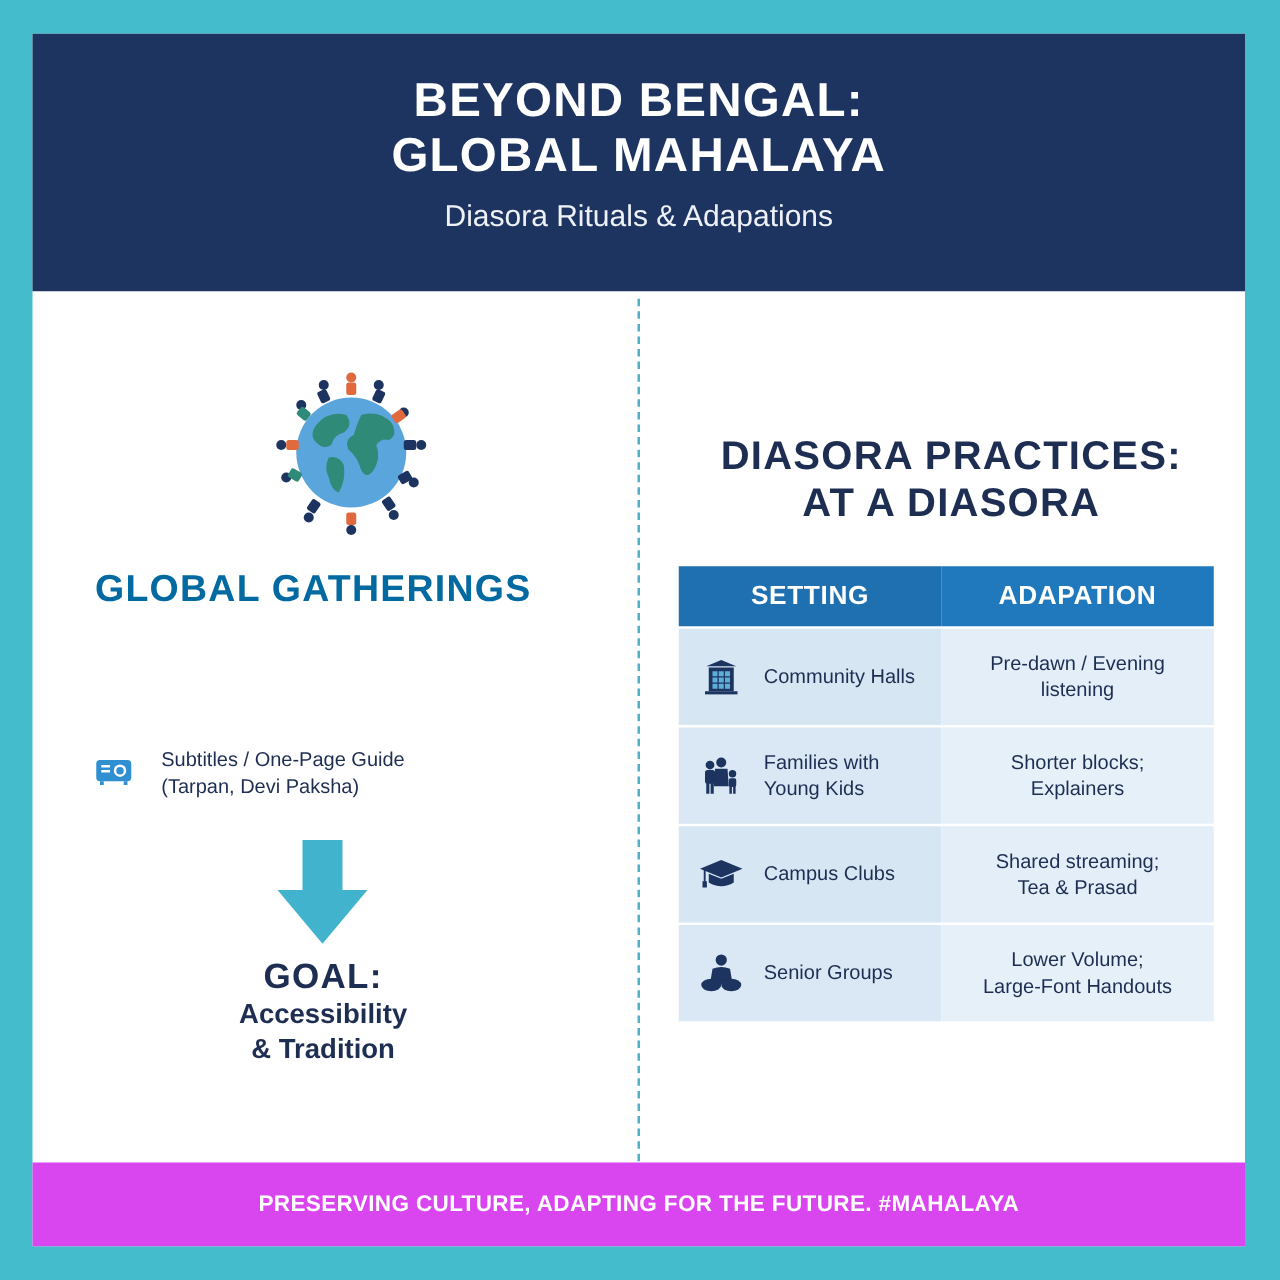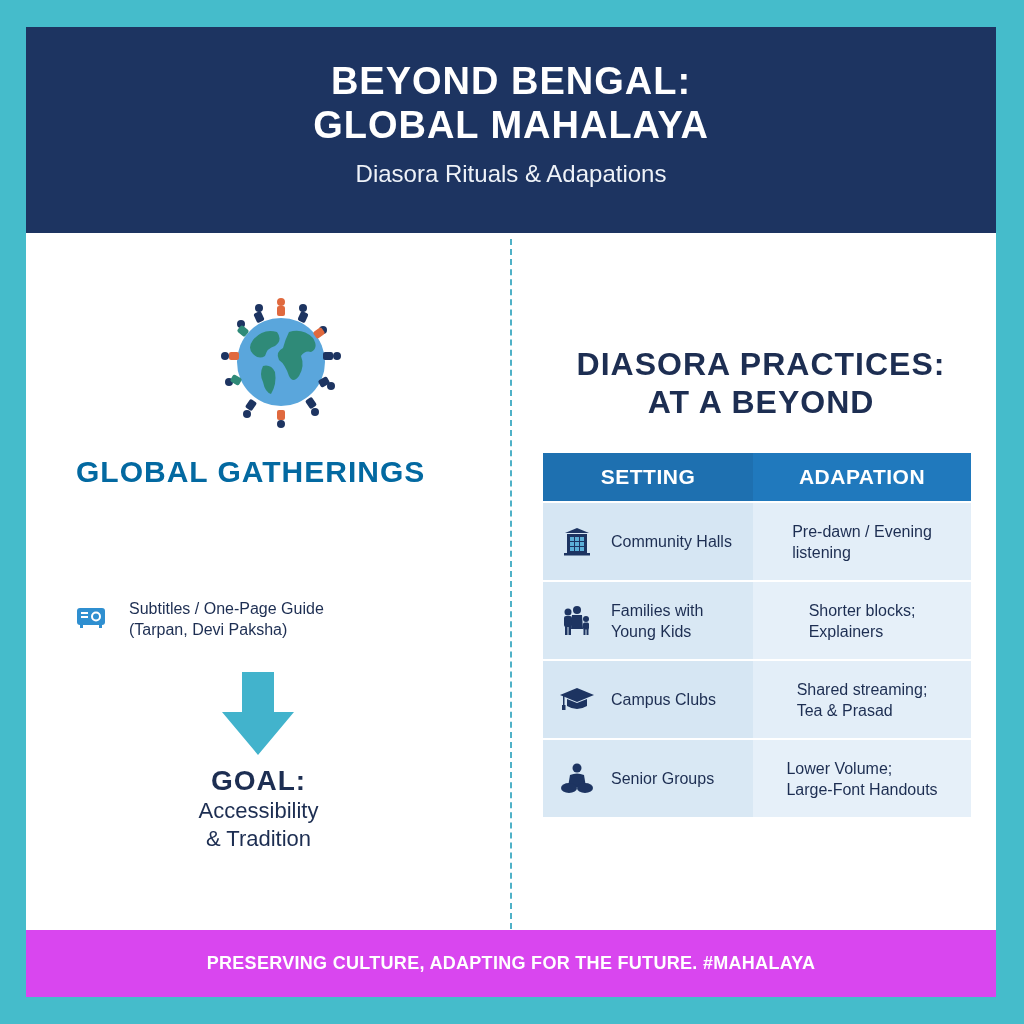--- a/index.html
+++ b/index.html
@@ -49,37 +49,37 @@
       position: absolute; left: 50px; width: 400px;
       display: flex; align-items: flex-start;
     }
     .feature .ico { width: 30px; height: 40px; margin-right: 23px; display:flex; align-items:center; justify-content:center; }
     .feature .txt { font-size: 16px; line-height: 21px; color: #1d2e52; }
     .feature1 { top: 494px; }
     .feature2 { top: 571px; }
     .arrow-wrap { position: absolute; left: 195px; top: 645px; width: 75px; height: 85px; }
     .goal { position: absolute; left: 120px; top: 738px; width: 225px; text-align: center; color: #1d2e52; }
     .goal .g1 { font-size: 28px; font-weight: bold; line-height: 32px; letter-spacing: 1px; }
-    .goal .g2 { font-size: 22px; font-weight: normal; line-height: 28px; }
+    .goal .g2 { font-size: 22px; font-weight: bold; line-height: 28px; }
     .right-title {
       position: absolute; left: 500px; width: 470px; top: 318px;
       text-align: center; font-size: 32px; font-weight: bold; line-height: 38px;
       color: #1d2e52; letter-spacing: 1px;
     }
     .table {
       position: absolute; left: 517px; top: 426px; width: 428px;
     }
     .thead { display: flex; height: 48px; }
     .th { display:flex; align-items:center; justify-content:center; color:#fff; font-weight:bold; font-size:21px; letter-spacing: 0.5px; }
     .th.c1 { width: 210px; background: #1e70b0; }
     .th.c2 { width: 218px; background: #2079bd; }
     .trow { display: flex; height: 77px; margin-top: 2px; }
     .trow:first-of-type { margin-top: 0; }
     .td1 { width: 210px; background: #d6e6f3; display:flex; align-items:center; padding-left: 16px; }
-    .td2 { width: 218px; background: #e3eef8; display:flex; align-items:center; justify-content:center; text-align:left; font-size: 16px; line-height: 21px; color: #1d2e52; padding: 0 10px; }
+    .td2 { width: 218px; background: #e3eef8; display:flex; align-items:center; justify-content:center; text-align:center; font-size: 16px; line-height: 21px; color: #1d2e52; padding: 0 10px; }
     .trow.alt .td1 { background: #d9e8f4; }
     .trow.alt .td2 { background: #e6f0f9; }
     .td1 .ico { width: 36px; height: 36px; display:flex; align-items:center; justify-content:center; margin-right: 16px; }
     .td1 .lbl { font-size: 16px; line-height: 21px; color: #1d2e52; }
     .footer {
       position: absolute; left: 0; top: 903px;
       width: 970px; height: 67px;
       background: #d946ef;
       display: flex; align-items: center; justify-content: center;
       color: #ffffff; font-size: 18px; font-weight: bold; letter-spacing: 0.3px;
@@ -163,21 +163,21 @@
   </div>
 
   <div class="goal">
     <div class="g1">GOAL:</div>
     <div class="g2">Accessibility</div>
     <div class="g2">&amp; Tradition</div>
   </div>
 
   <div class="right-title">
     <div>DIASORA PRACTICES:</div>
-    <div>AT A BEYOND</div>
+    <div>AT A DIASORA</div>
   </div>
 
   <div class="table">
     <div class="thead">
       <div class="th c1">SETTING</div>
       <div class="th c2">ADAPATION</div>
     </div>
 
     <div class="trow">
       <div class="td1">

